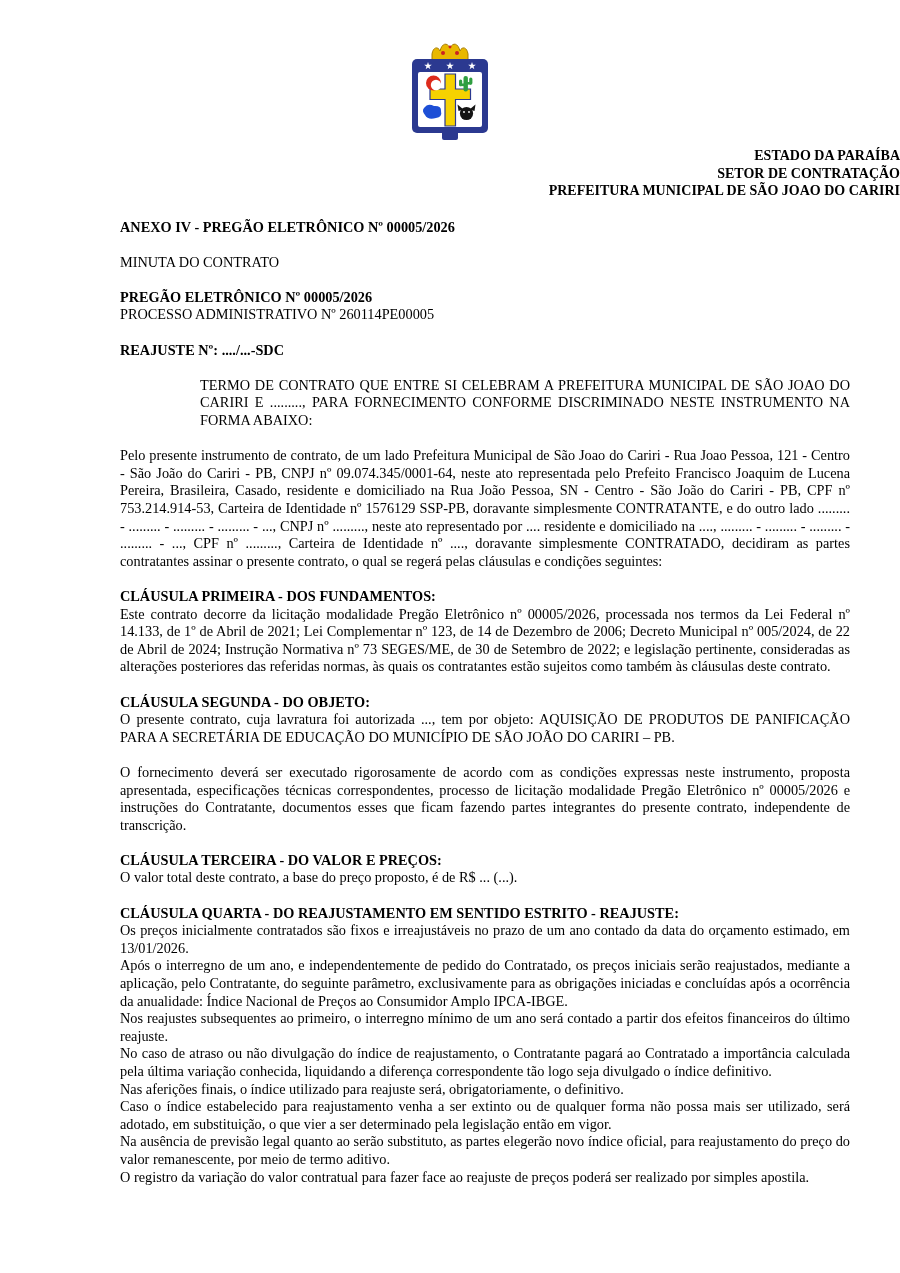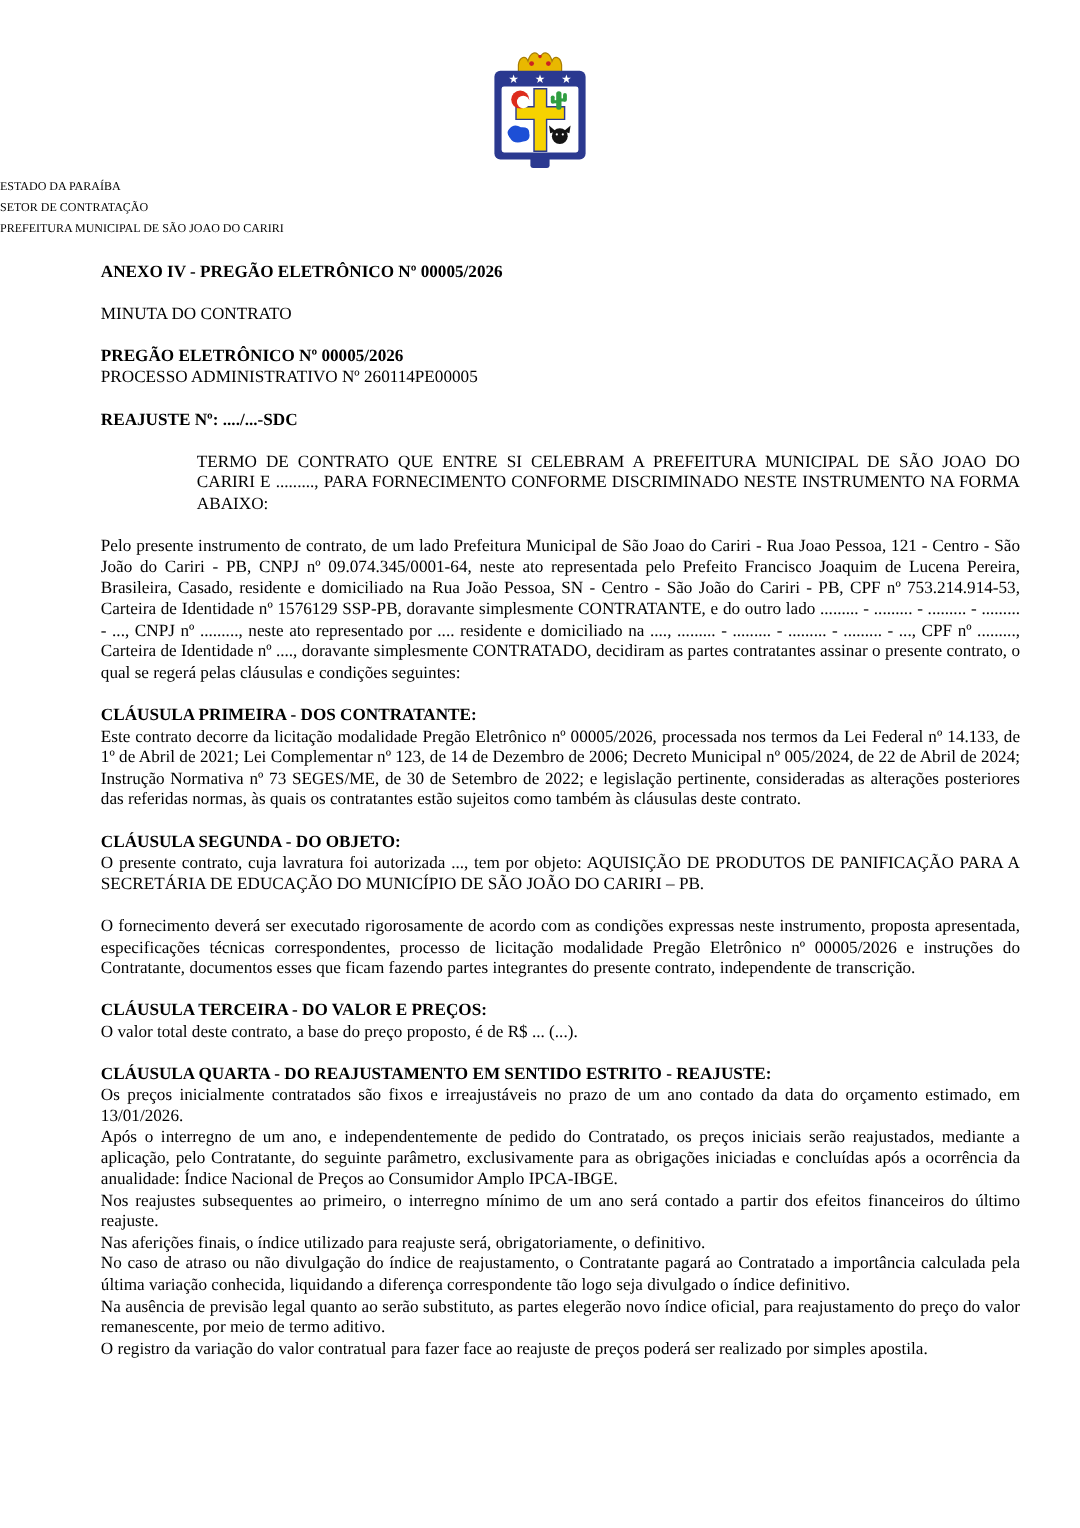--- a/index.html
+++ b/index.html
@@ -12,27 +12,27 @@
     font-family: "Liberation Serif", "DejaVu Serif", serif;
     font-size: 14.3px;
     line-height: 17.6px;
     overflow: hidden;
   }
   .crest {
     display: block;
     margin: 40px auto 3px auto;
   }
   .org-header {
-    text-align: left;
-    font-weight: normal;
-    font-size: 10px;
+    text-align: right;
+    font-weight: bold;
+    font-size: 14px;
     line-height: 17.5px;
   }
   .content {
-    padding: 0 50px 0 84px;
+    padding: 0 50px 0 120px;
   }
   .content p { text-align: justify; }
   .b { font-weight: bold; }
   .mt { margin-top: 17.6px; }
   .mt-lg { margin-top: 19px; }
   .termo-block {
     margin-left: 80px;
     text-align: justify;
   }
   .clause { margin-top: 17.6px; }
@@ -108,40 +108,41 @@
       <p>PROCESSO ADMINISTRATIVO Nº 260114PE00005</p>
     </div>
 
     <p class="b mt">REAJUSTE Nº: ..../...-SDC</p>
 
     <p class="mt termo-block">TERMO DE CONTRATO QUE ENTRE SI CELEBRAM A PREFEITURA MUNICIPAL DE SÃO JOAO DO CARIRI E ........., PARA FORNECIMENTO CONFORME DISCRIMINADO NESTE INSTRUMENTO NA FORMA ABAIXO:</p>
 
     <p class="mt">Pelo presente instrumento de contrato, de um lado Prefeitura Municipal de São Joao do Cariri - Rua Joao Pessoa, 121 - Centro - São João do Cariri - PB, CNPJ nº 09.074.345/0001-64, neste ato representada pelo Prefeito Francisco Joaquim de Lucena Pereira, Brasileira, Casado, residente e domiciliado na Rua João Pessoa, SN - Centro - São João do Cariri - PB, CPF nº 753.214.914-53, Carteira de Identidade nº 1576129 SSP-PB, doravante simplesmente CONTRATANTE, e do outro lado ......... - ......... - ......... - ......... - ..., CNPJ nº ........., neste ato representado por .... residente e domiciliado na ...., ......... - ......... - ......... - ......... - ..., CPF nº ........., Carteira de Identidade nº ...., doravante simplesmente CONTRATADO, decidiram as partes contratantes assinar o presente contrato, o qual se regerá pelas cláusulas e condições seguintes:</p>
 
     <section class="clause">
-      <p class="b">CLÁUSULA PRIMEIRA - DOS CONTRATANTE:</p>
+      <p class="b">CLÁUSULA PRIMEIRA - DOS FUNDAMENTOS:</p>
       <p>Este contrato decorre da licitação modalidade Pregão Eletrônico nº 00005/2026, processada nos termos da Lei Federal nº 14.133, de 1º de Abril de 2021; Lei Complementar nº 123, de 14 de Dezembro de 2006; Decreto Municipal nº 005/2024, de 22 de Abril de 2024; Instrução Normativa nº 73 SEGES/ME, de 30 de Setembro de 2022; e legislação pertinente, consideradas as alterações posteriores das referidas normas, às quais os contratantes estão sujeitos como também às cláusulas deste contrato.</p>
     </section>
 
     <section class="clause">
       <p class="b">CLÁUSULA SEGUNDA - DO OBJETO:</p>
       <p>O presente contrato, cuja lavratura foi autorizada ..., tem por objeto: AQUISIÇÃO DE PRODUTOS DE PANIFICAÇÃO PARA A SECRETÁRIA DE EDUCAÇÃO DO MUNICÍPIO DE SÃO JOÃO DO CARIRI – PB.</p>
       <p class="gap">O fornecimento deverá ser executado rigorosamente de acordo com as condições expressas neste instrumento, proposta apresentada, especificações técnicas correspondentes, processo de licitação modalidade Pregão Eletrônico nº 00005/2026 e instruções do Contratante, documentos esses que ficam fazendo partes integrantes do presente contrato, independente de transcrição.</p>
     </section>
 
     <section class="clause">
       <p class="b">CLÁUSULA TERCEIRA - DO VALOR E PREÇOS:</p>
       <p>O valor total deste contrato, a base do preço proposto, é de R$ ... (...).</p>
     </section>
 
     <section class="clause">
       <p class="b">CLÁUSULA QUARTA - DO REAJUSTAMENTO EM SENTIDO ESTRITO - REAJUSTE:</p>
       <p>Os preços inicialmente contratados são fixos e irreajustáveis no prazo de um ano contado da data do orçamento estimado, em 13/01/2026.</p>
       <p>Após o interregno de um ano, e independentemente de pedido do Contratado, os preços iniciais serão reajustados, mediante a aplicação, pelo Contratante, do seguinte parâmetro, exclusivamente para as obrigações iniciadas e concluídas após a ocorrência da anualidade: Índice Nacional de Preços ao Consumidor Amplo IPCA-IBGE.</p>
       <p>Nos reajustes subsequentes ao primeiro, o interregno mínimo de um ano será contado a partir dos efeitos financeiros do último reajuste.</p>
+      <p>No caso de atraso ou não divulgação do índice de reajustamento, o Contratante pagará ao Contratado a importância calculada pela última variação conhecida, liquidando a diferença correspondente tão logo seja divulgado o índice definitivo.</p>
       <p>Nas aferições finais, o índice utilizado para reajuste será, obrigatoriamente, o definitivo.</p>
-      <p>No caso de atraso ou não divulgação do índice de reajustamento, o Contratante pagará ao Contratado a importância calculada pela última variação conhecida, liquidando a diferença correspondente tão logo seja divulgado o índice definitivo.</p>
+      <p>Caso o índice estabelecido para reajustamento venha a ser extinto ou de qualquer forma não possa mais ser utilizado, será adotado, em substituição, o que vier a ser determinado pela legislação então em vigor.</p>
       <p>Na ausência de previsão legal quanto ao serão substituto, as partes elegerão novo índice oficial, para reajustamento do preço do valor remanescente, por meio de termo aditivo.</p>
       <p>O registro da variação do valor contratual para fazer face ao reajuste de preços poderá ser realizado por simples apostila.</p>
     </section>
 
   </div>
 </div>
 
 </body></html>

